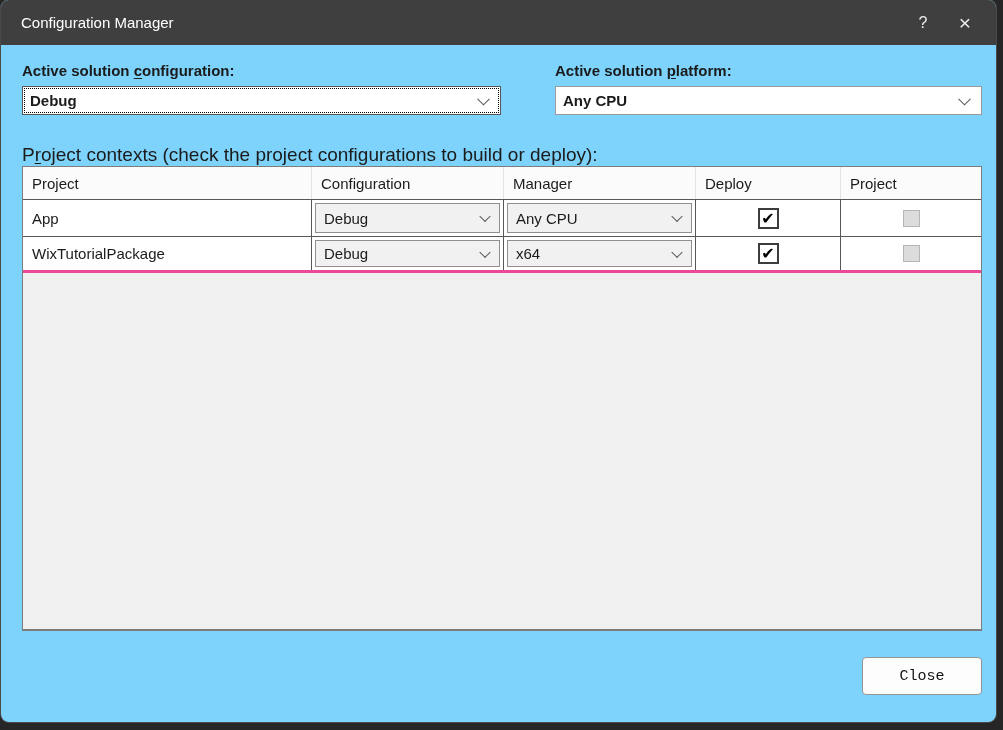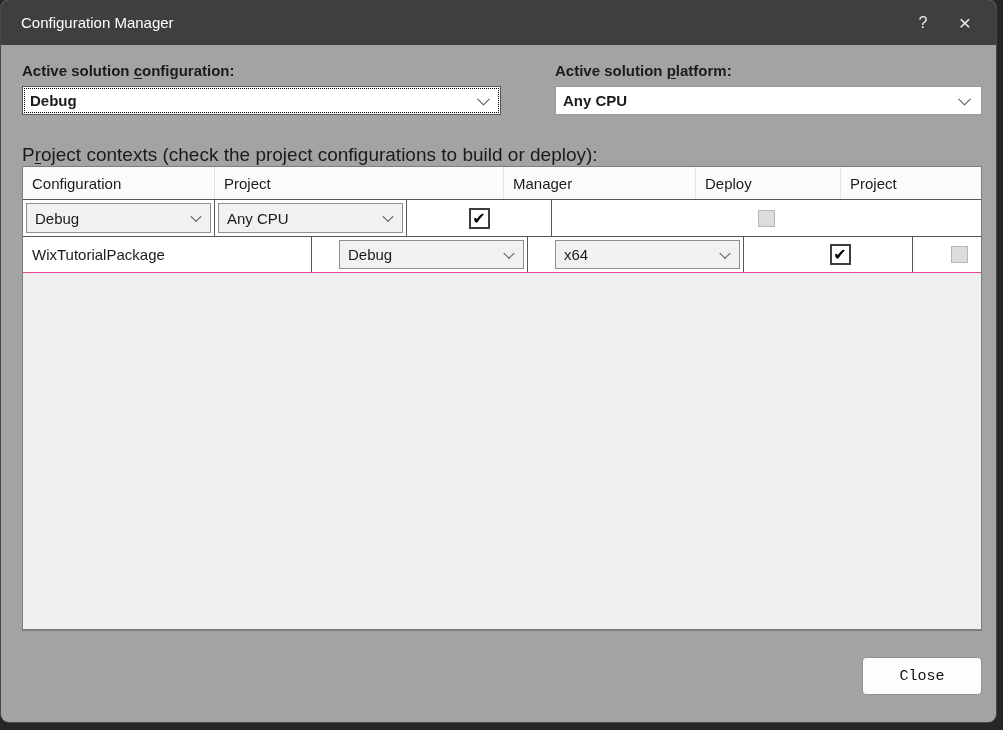--- a/index.html
+++ b/index.html
@@ -6,21 +6,21 @@
   html,body { width:1003px; height:730px; }
   body {
     background:#262626;
     font-family:"Liberation Sans","DejaVu Sans",sans-serif;
     position:relative;
     overflow:hidden;
     color:#1b1b1b;
   }
   .window {
     position:absolute; left:1px; top:0; width:995px; height:722px;
-    background:#a3a3a3; border-radius:8px; overflow:hidden;
+    background:#7dd3fc; border-radius:8px; overflow:hidden;
     box-shadow:0 0 0 1px #4a4a4a;
   }
   
   .titlebar {
     height:45px; background:#3f3f3f; display:flex; align-items:center; color:#ffffff;
   }
   .title { padding-left:20px; font-size:15px; }
   .titlebar-buttons { margin-left:auto; display:flex; margin-right:10px; }
   .tb-btn {
     width:42px; height:45px; display:flex; align-items:center; justify-content:center;
@@ -51,21 +51,21 @@
   .caption { font-size:19px; display:block; }
   .grid { height:465px; border:1px solid #7d7d7d; border-bottom-width:2px; background:#f0f0f0; }
   .g-header { display:flex; height:32px; background:#fbfbfb; }
   .g-hcell {
     display:flex; align-items:center; padding-left:9px; font-size:15px;
     border-right:1px solid #e3e3e3;
   }
   .c1 { width:289px; } .c2 { width:192px; } .c3 { width:192px; } .c4 { width:145px; }
   .c5 { flex:1; border-right:none !important; }
   .g-row { display:flex; height:37px; background:#ffffff; border-top:1px solid #575757; }
-  .g-row.last { border-bottom:1px solid #ec4899;gap:24px; }
+  .g-row.last { border-bottom:3px solid #ec4899; }
   .g-cell { border-right:1px solid #575757; display:flex; align-items:center; }
   .project-cell { padding-left:9px; font-size:15px; }
   .dd-cell { padding:3px; }
   .cell-combo {
     flex:1; height:100%; background:#f1f1f1; border:1px solid #8f8f8f; position:relative;
     display:flex; align-items:center; padding-left:8px; font-size:15px; cursor:default;
   }
   .check-cell { justify-content:center; }
   .checkbox {
     width:21px; height:21px; background:#ffffff; border:2px solid #3c3c3c;
@@ -116,28 +116,29 @@
           <span>Any CPU</span>
           <span class="chev"></span>
         </div>
       </div>
     </div>
 
     <span class="caption"><span>P</span><span class="mnemonic">r</span><span>oject contexts (check the project configurations to build or deploy):</span></span>
 
     <div class="grid">
       <div class="g-header">
+        <div class="g-hcell c1">Project</div>
         <div class="g-hcell c2">Configuration</div>
-        <div class="g-hcell c1">Project</div>
         <div class="g-hcell c3">Manager</div>
         <div class="g-hcell c4">Deploy</div>
         <div class="g-hcell c5">Project</div>
       </div>
 
       <div class="g-row">
+        <div class="g-cell project-cell c1">App</div>
         <div class="g-cell dd-cell c2">
           <div class="cell-combo">
             <span>Debug</span>
             <span class="chev small"></span>
           </div>
         </div>
         <div class="g-cell dd-cell c3">
           <div class="cell-combo">
             <span>Any CPU</span>
             <span class="chev small"></span>

